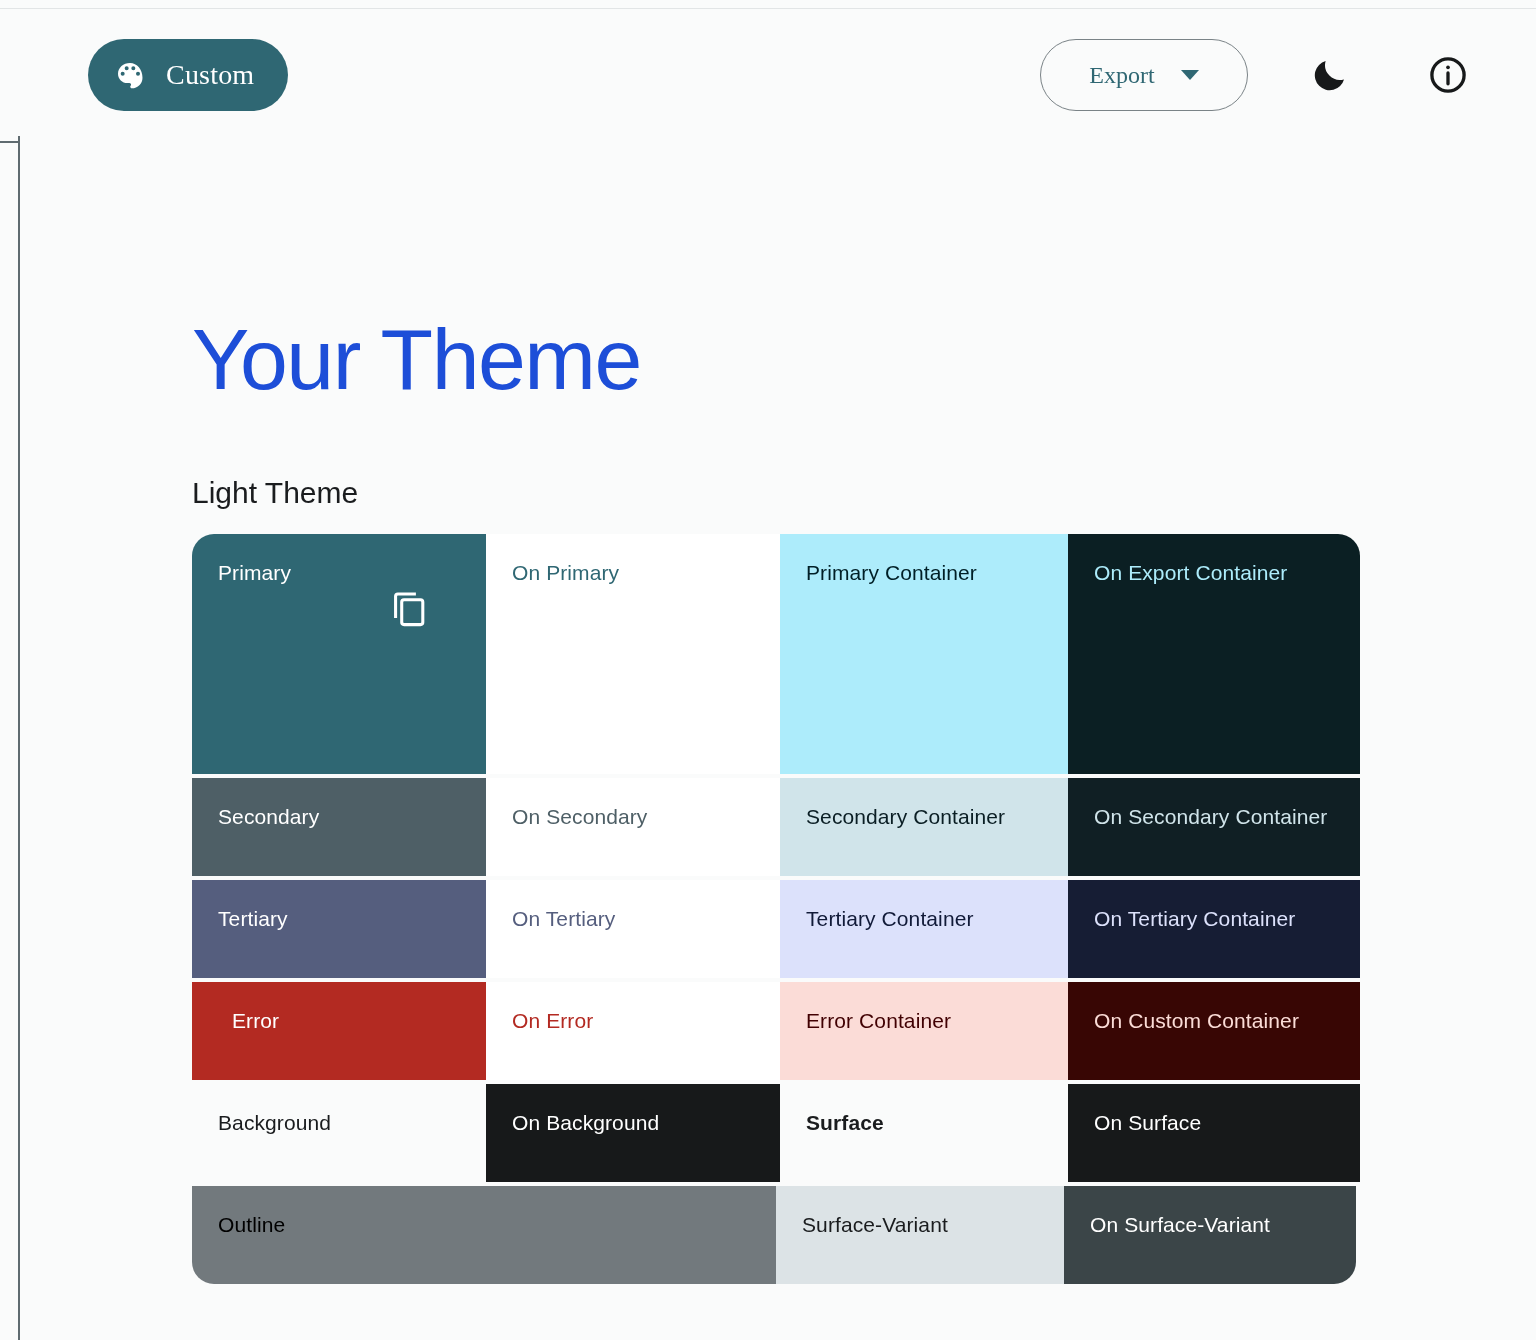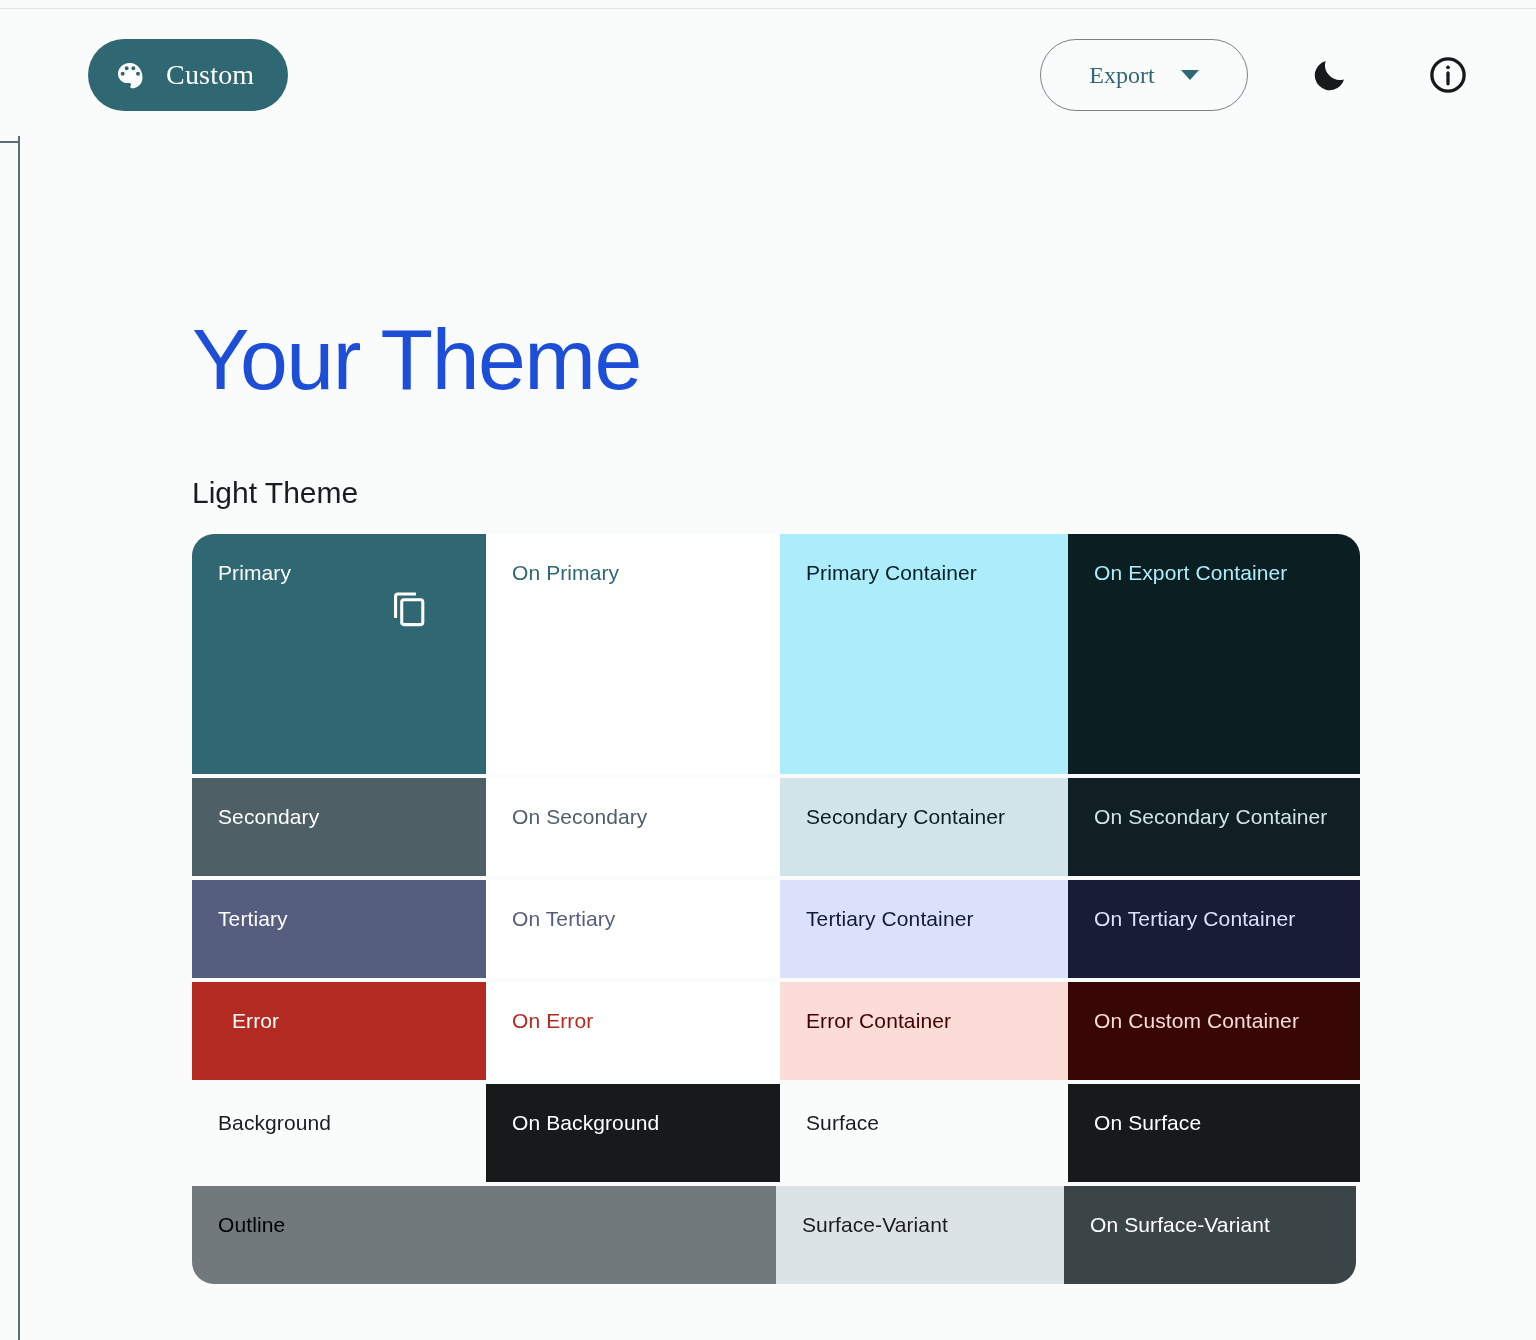--- a/index.html
+++ b/index.html
@@ -303,21 +303,21 @@
         </div>
       </div>
       <div class="swatch-row row-std">
         <div class="swatch col-1" style="background: rgb(250, 251, 251);">
           <span class="sw-label" style="color: rgb(26, 28, 30);">Background</span>
         </div>
         <div class="swatch col-2" style="background: rgb(23, 25, 26);">
           <span class="sw-label" style="color: rgb(255, 255, 255);">On Background</span>
         </div>
         <div class="swatch col-3" style="background: rgb(250, 251, 251);">
-          <span class="sw-label" style="color: rgb(26, 28, 30);">Surface</span>
+          <span class="sw-label" style="color: rgb(26, 28, 30); font-weight: bold;">Surface</span>
         </div>
         <div class="swatch col-4" style="background: rgb(23, 25, 26);">
           <span class="sw-label" style="color: rgb(255, 255, 255);">On Surface</span>
         </div>
       </div>
       <div class="swatch-row row-std">
         <div class="swatch col-wide rb-left" style="background: rgb(114, 121, 125);">
           <span class="sw-label" style="color: #000000;">Outline</span>
         </div>
         <div class="swatch col-3" style="background: rgb(220, 227, 230);">

